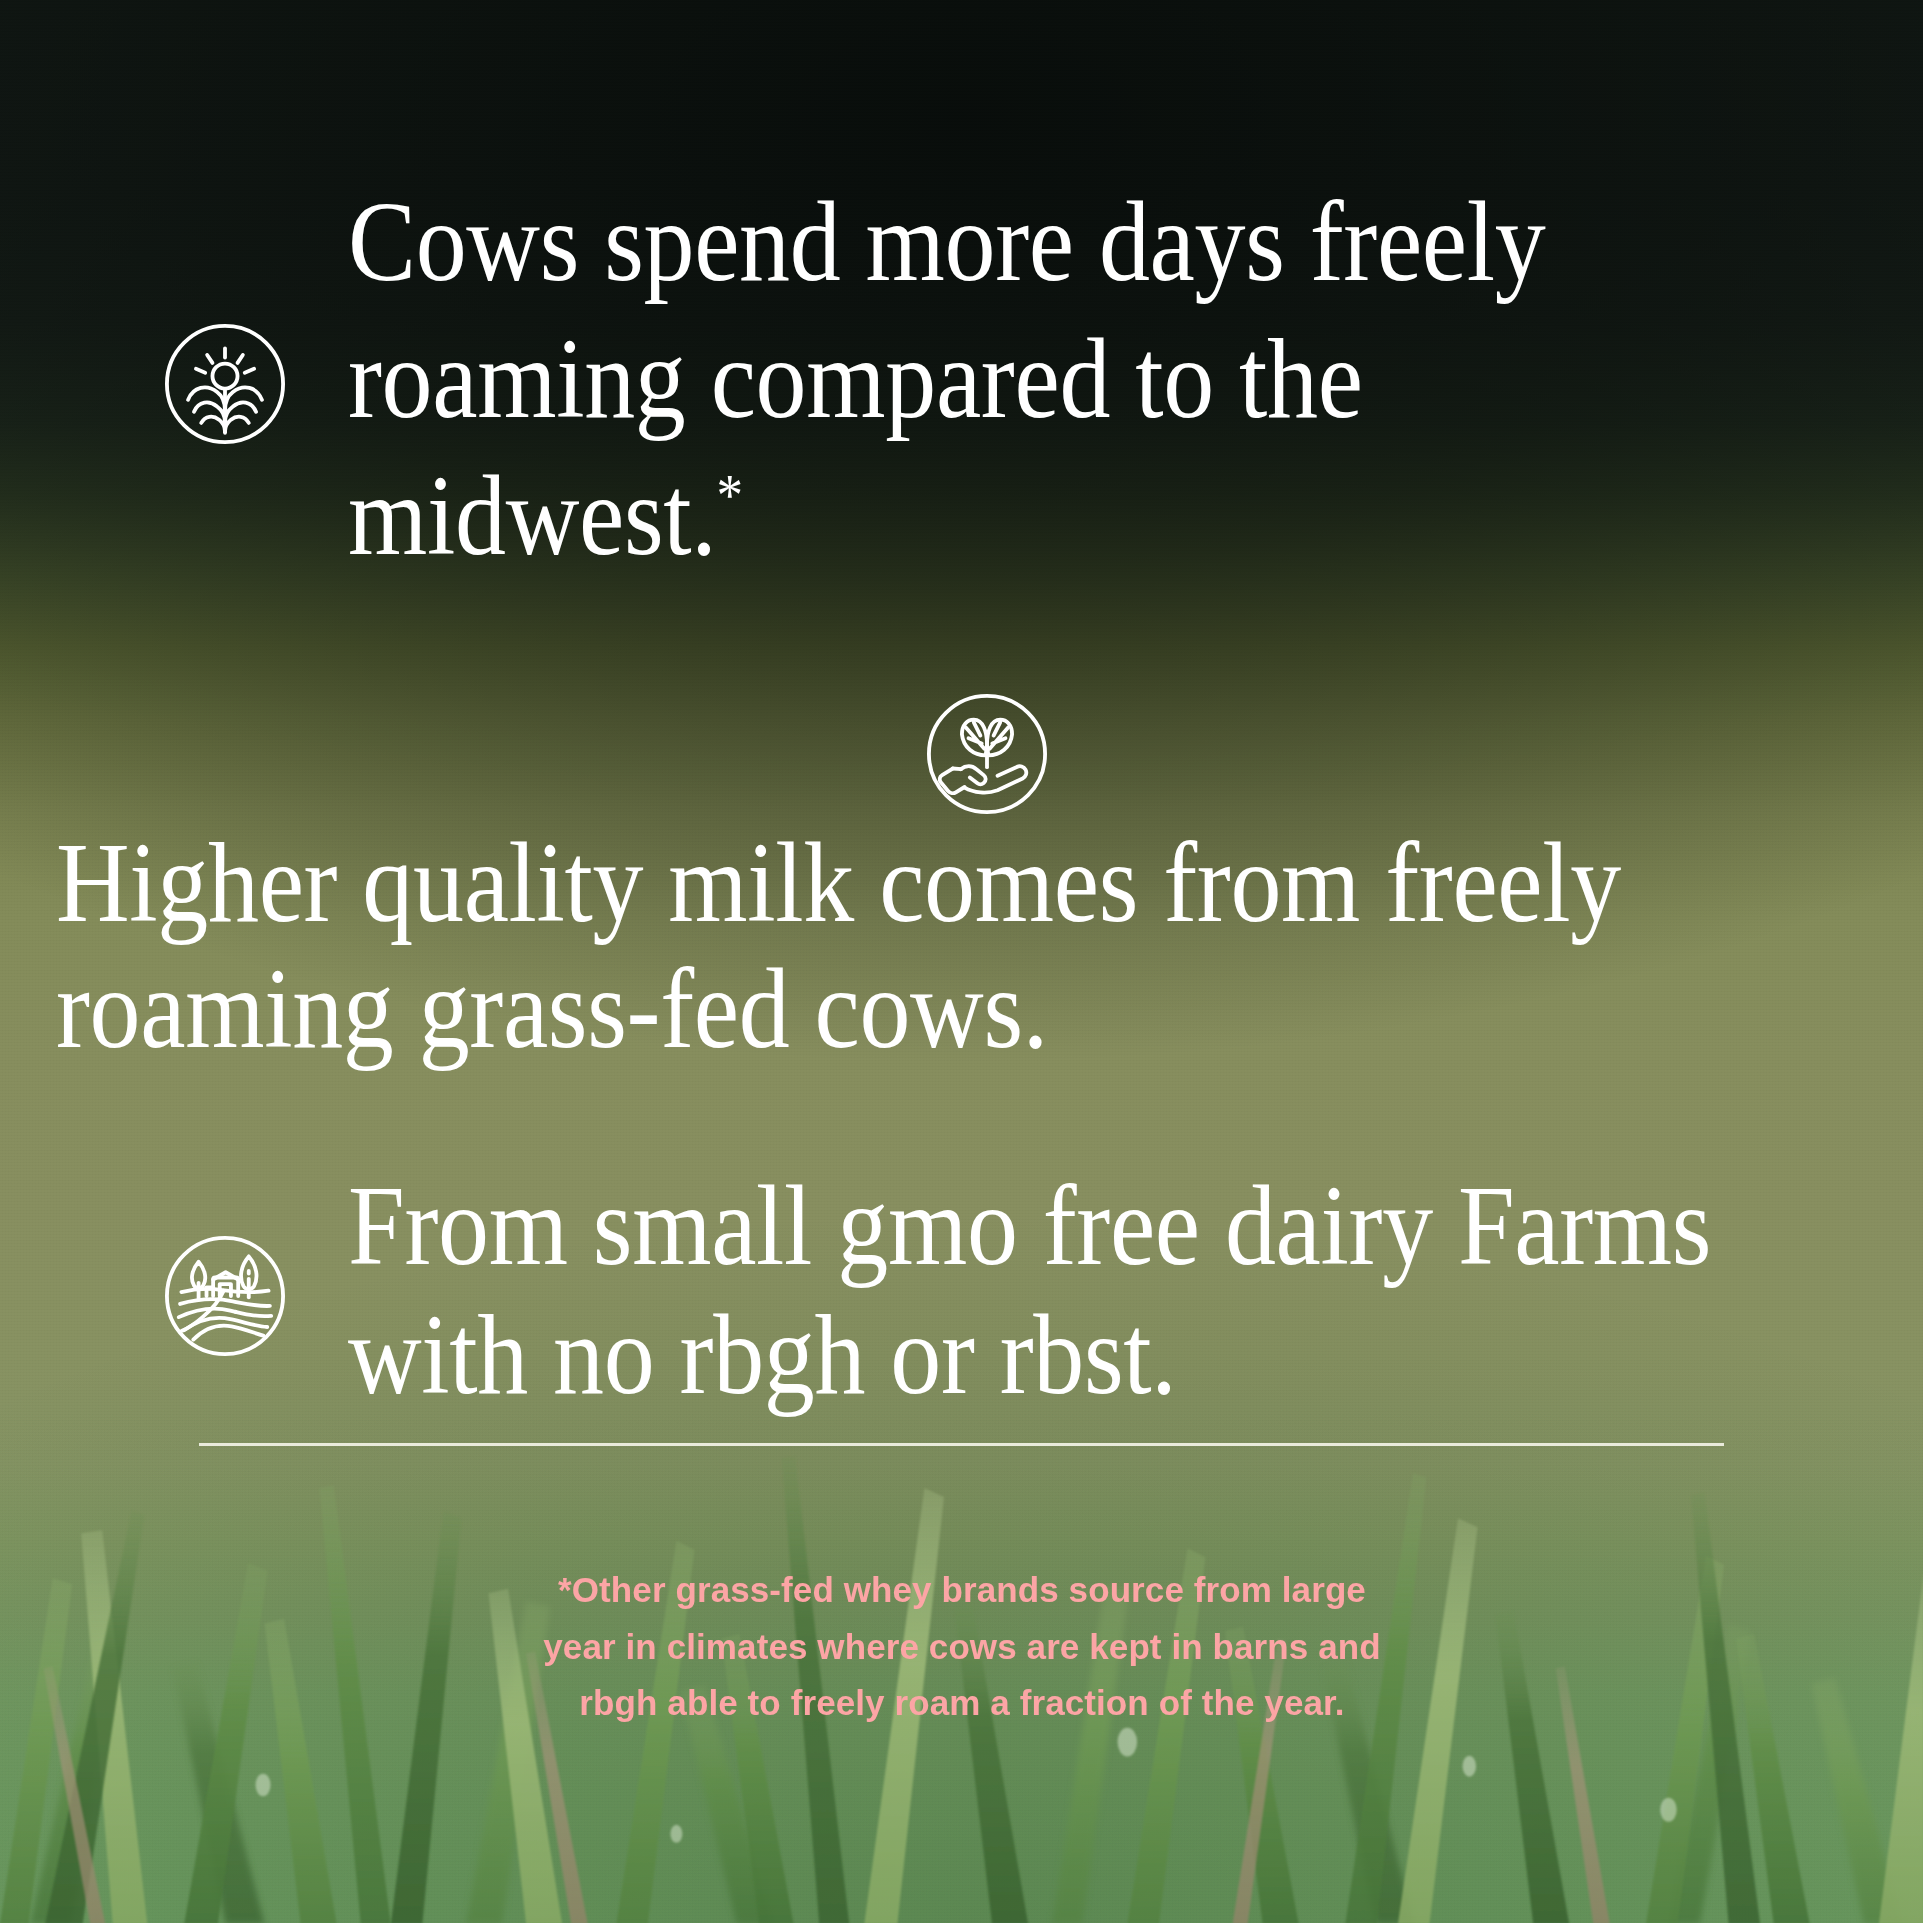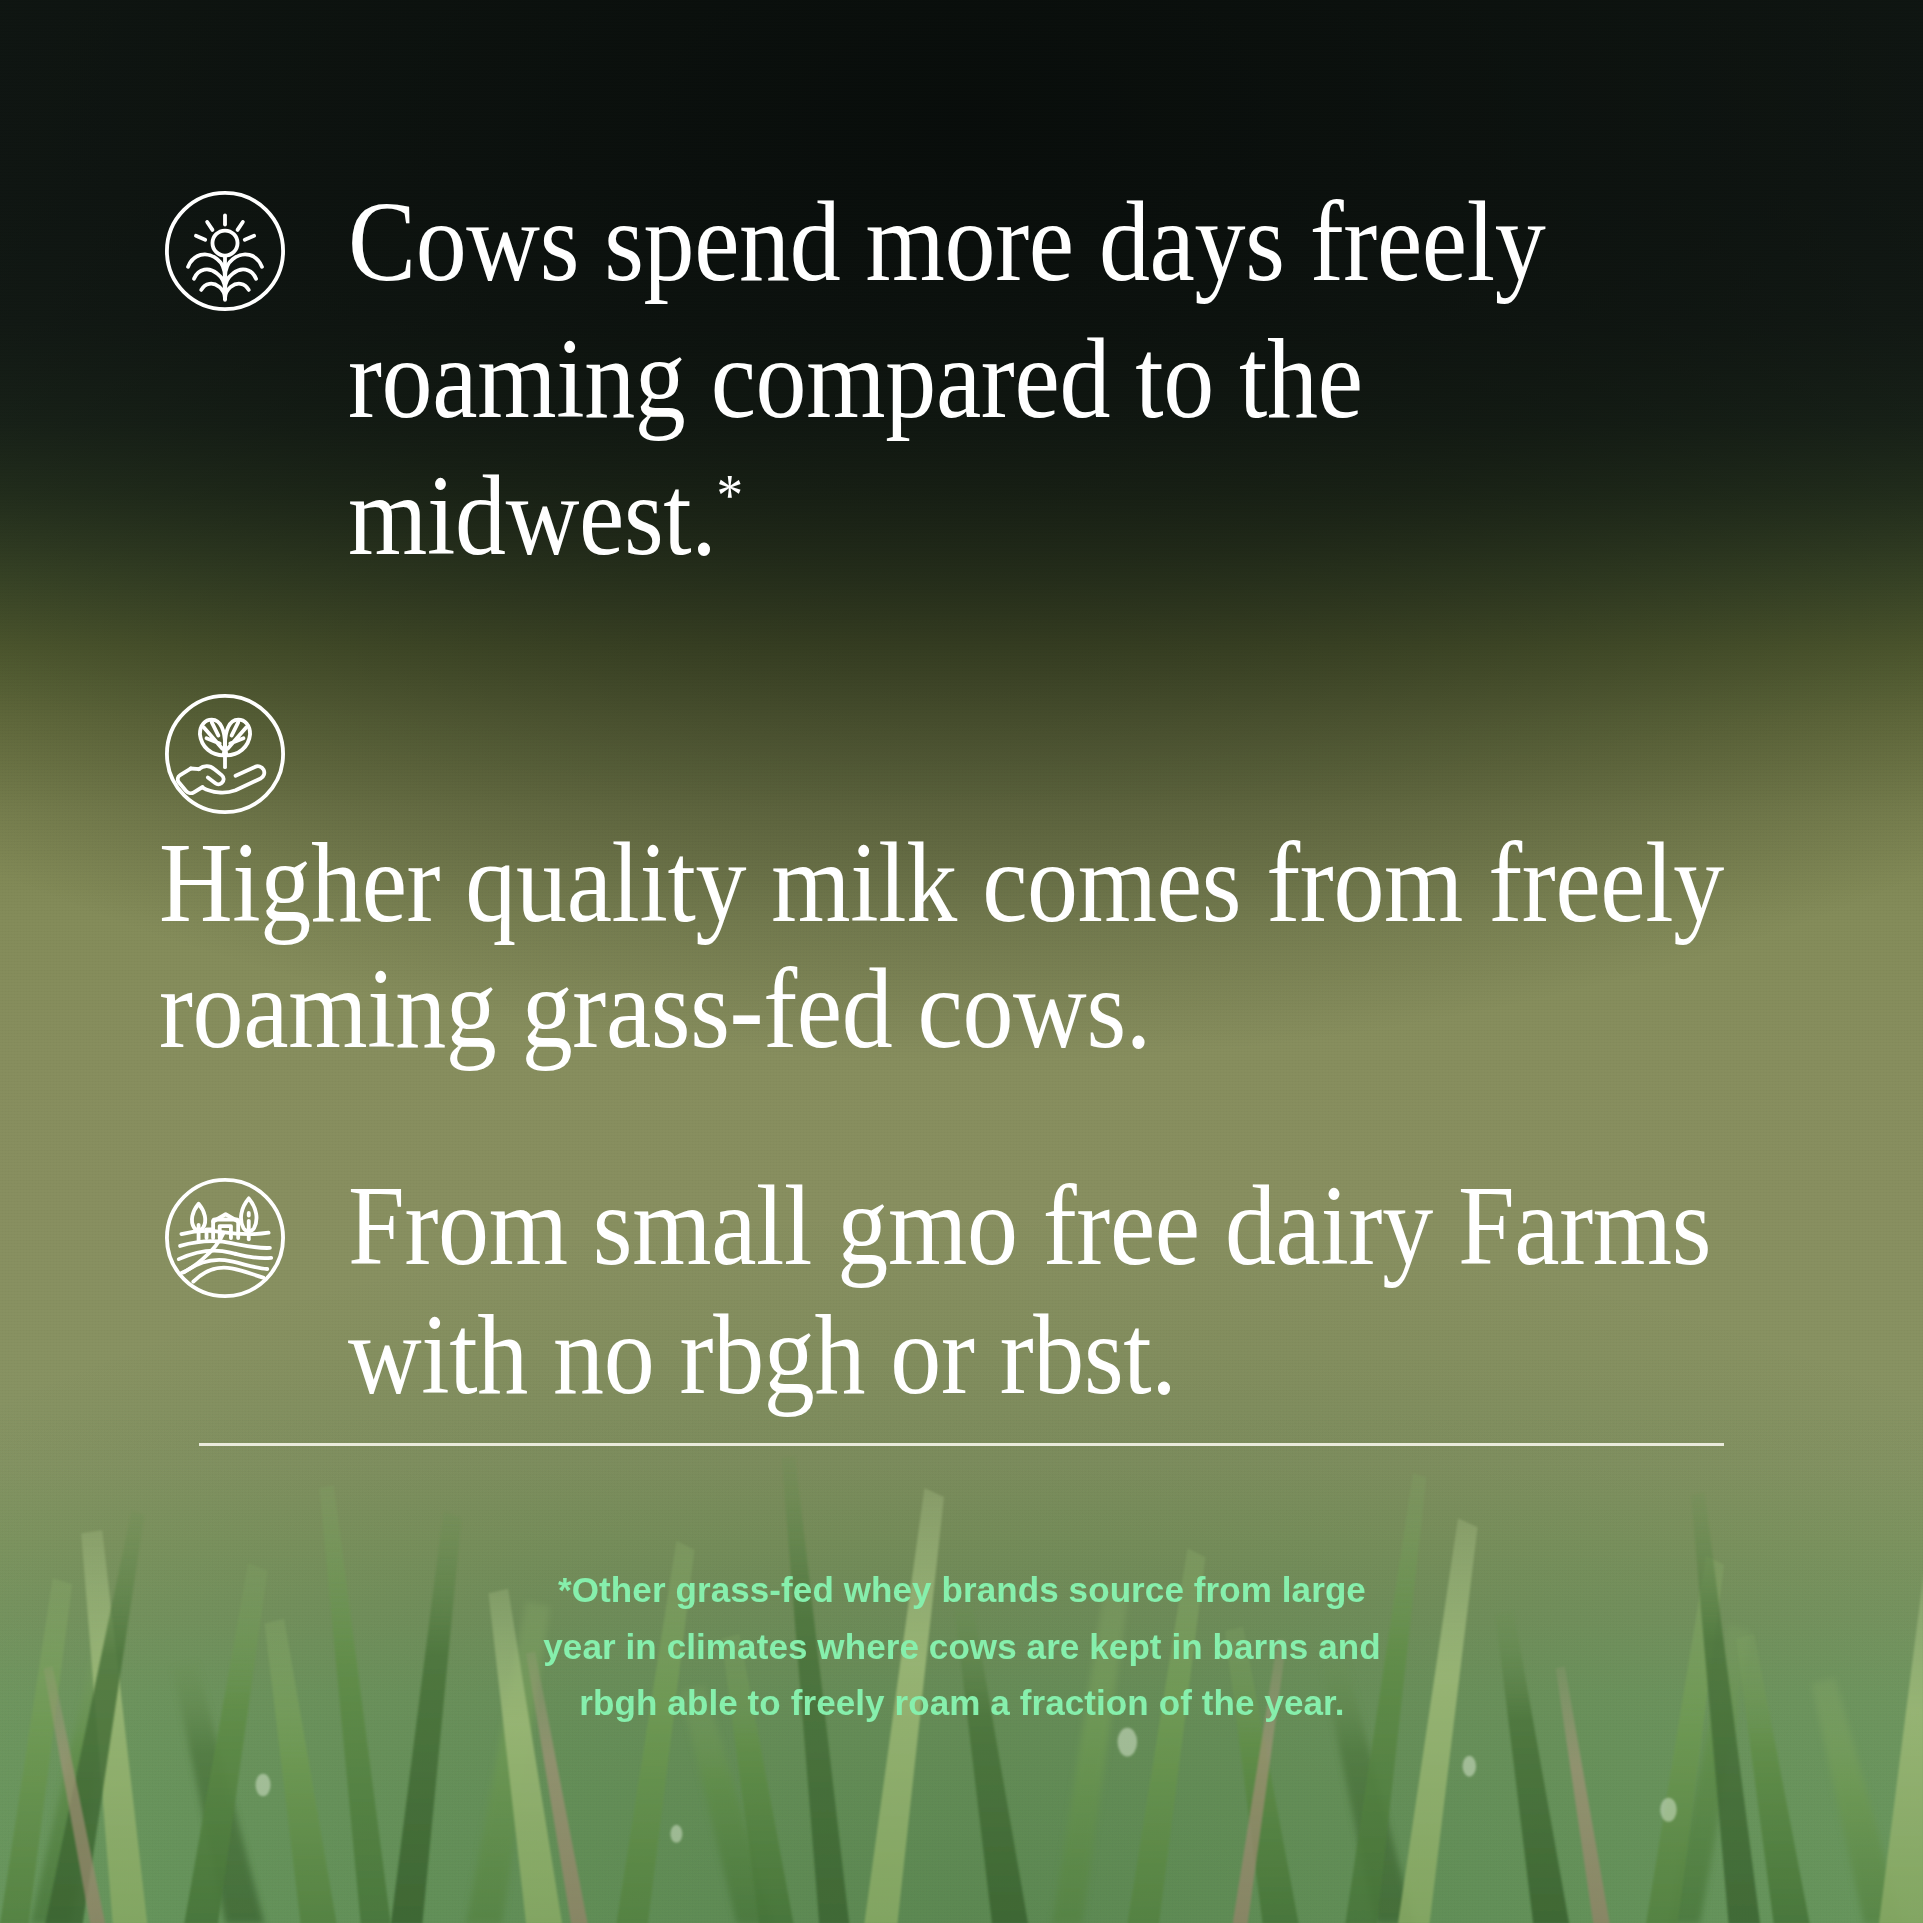--- a/index.html
+++ b/index.html
@@ -91,21 +91,21 @@
 
   .benefits {
     position:absolute;
     left:159px;
     top:174px;
     width:1713px;
   }
 
   .benefit {
     display:flex;
-    align-items:flex-start;
+    align-items:center;
     margin-bottom:87px;
   }
   .benefit:last-child { margin-bottom:8px; }
 
   .benefit-icon {
     flex:0 0 auto;
     width:132px; height:132px;
     margin-right:57px;
     margin-top:10.5px;
   }
@@ -150,21 +150,21 @@
   }
 
   
   .footnote {
     position:absolute;
     left:50%;
     transform:translateX(-50%);
     top:1562px;
     width:1217px;
     text-align:center;
-    color:#86efac;
+    color:#fca5a5;
     font-family:"Liberation Sans", sans-serif;
     font-weight:700;
     font-size:35px;
     line-height:1.62;
     letter-spacing:0.1px;
     z-index:7;
   }
   .footnote div { white-space:nowrap; }
 </style>
 </head>

